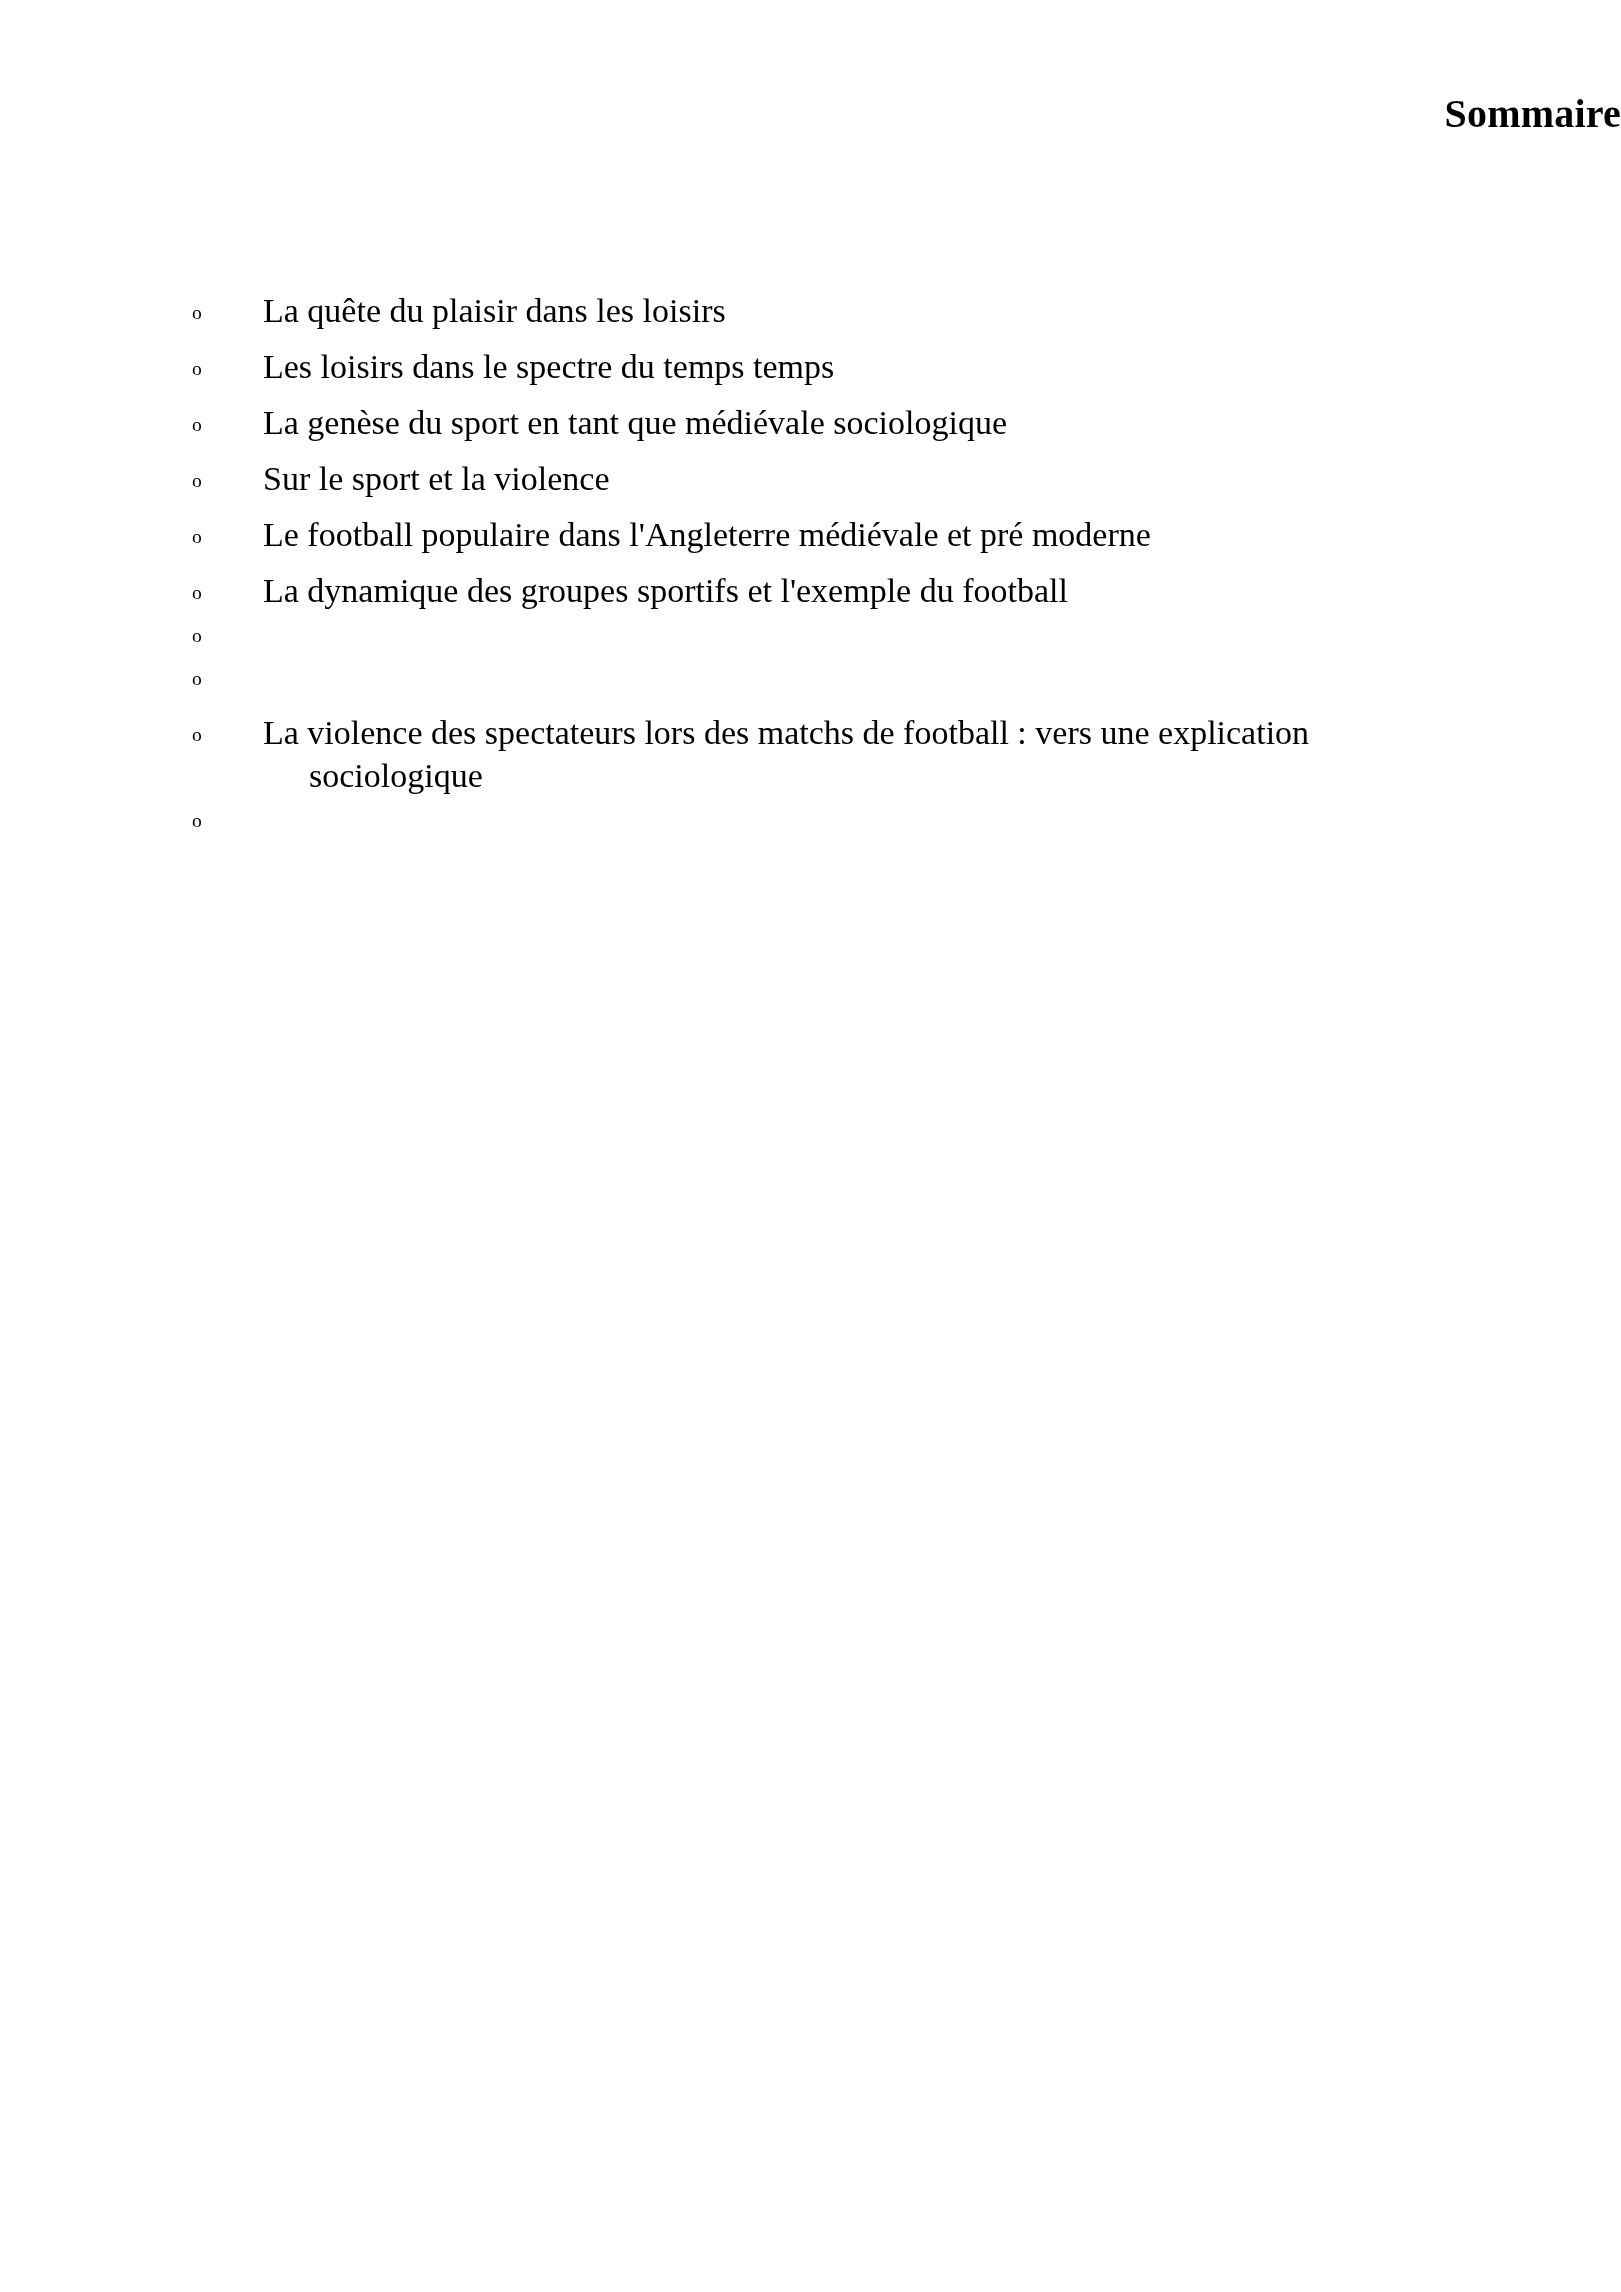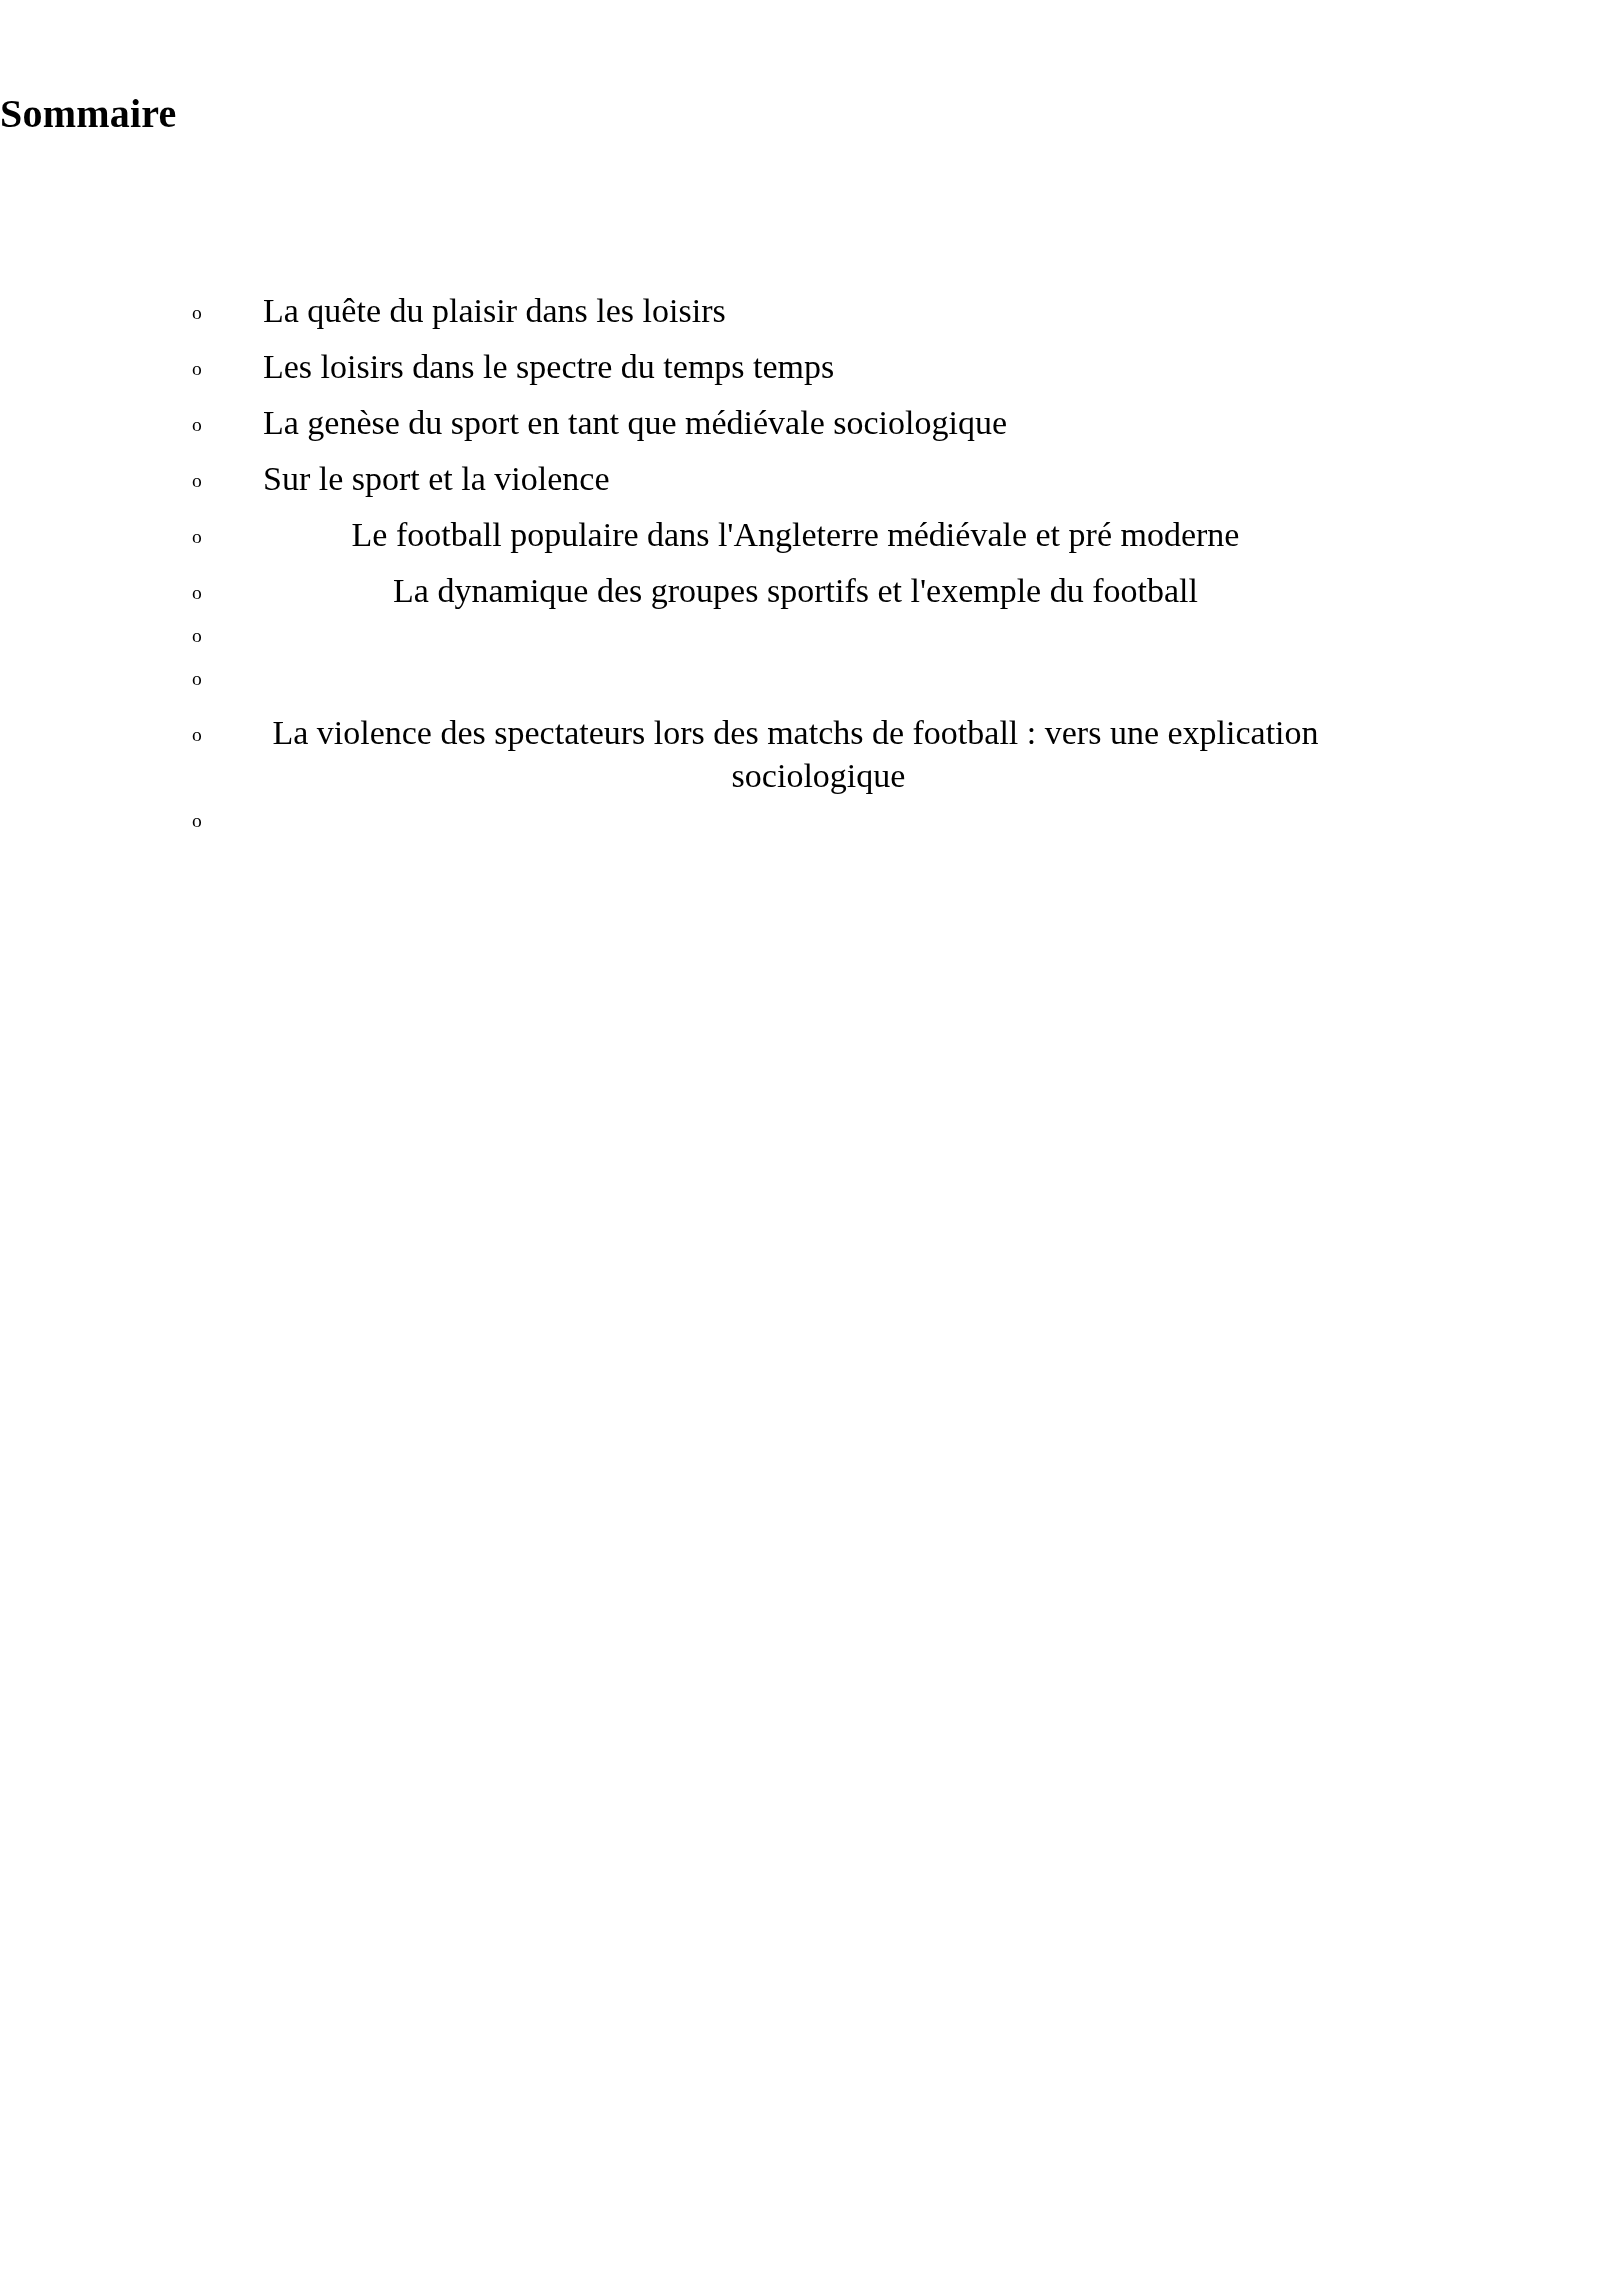--- a/index.html
+++ b/index.html
@@ -14,21 +14,21 @@
     background: #ffffff;
     overflow: hidden;
     font-family: "Liberation Serif", "DejaVu Serif", serif;
     color: #000000;
   }
   .page-title {
     position: absolute;
     top: 61px;
     left: 0;
     width: 1621px;
-    text-align: left;
+    text-align: right;
     font-family: "Liberation Serif", "DejaVu Serif", serif;
     font-weight: bold;
     font-size: 40px;
     line-height: 51px;
     letter-spacing: 0.2px;
     color: #000000;
   }
   .toc-list {
     position: absolute;
     top: 276px;
@@ -67,21 +67,20 @@
   
   .toc-item.wraps {
     padding-left: 309px;
   }
   .toc-item.wraps .bullet {
     left: 192px;
   }
   .toc-item.wraps .toc-text {
     text-indent: -46px;
     max-width: 1019px;
-    text-align: center;
   }
 </style>
 </head>
 <body>
 
 <div class="page">
 
   <h1 class="page-title">Sommaire</h1>
 
   <ul class="toc-list">

